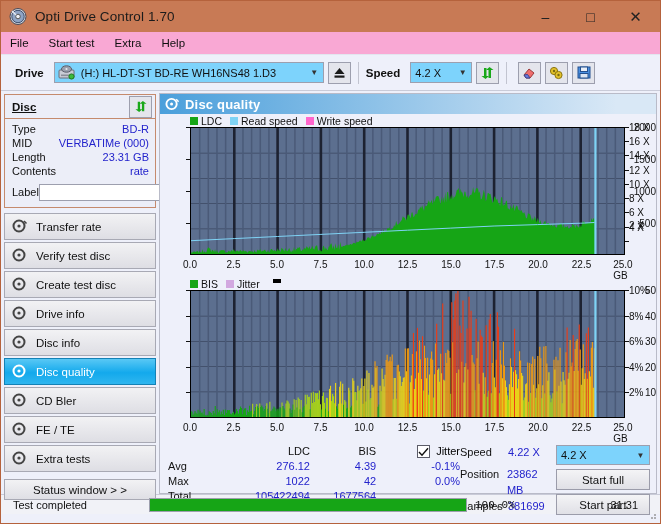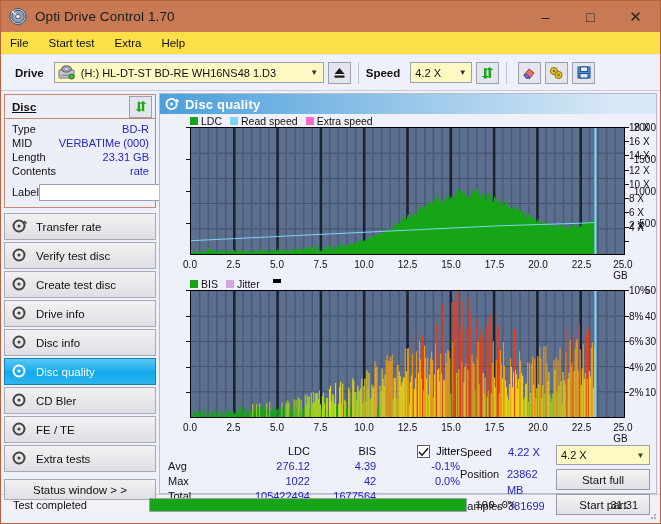--- a/index.html
+++ b/index.html
@@ -21,32 +21,32 @@
   }
   .title-icon{width:19px;height:19px;margin-right:7px;position:relative;flex:0 0 auto;}
   .title-text{font-size:13.5px;color:#1b1b1b;flex:1 1 auto;letter-spacing:.1px;}
   .tb-btn{
     width:45px;height:30px;display:flex;align-items:center;justify-content:center;
     font-size:14px;color:#222;flex:0 0 auto;
   }
   .tb-btn.close{font-size:15px;}
   
   .menubar{
-    height:22px;background:#fde047;display:flex;align-items:center;
+    height:22px;background:#f9a8d4;display:flex;align-items:center;
     padding-left:9px;border-bottom:1px solid #e3e5ef;
   }
   .menu-item{margin-right:20px;font-size:11.5px;color:#101010;}
   
   .toolbar{
     height:36px;background:#eef0fa;display:flex;align-items:center;
     padding:0 6px;border-bottom:1px solid #c9cbd8;box-sizing:border-box;
   }
   .tb-label{font-weight:bold;font-size:11.5px;color:#111;margin:0 10px 0 8px;}
   .combo{
-    height:21px;background:#fef9c3;border:1px solid #9d9fae;
+    height:21px;background:#7dd3fc;border:1px solid #9d9fae;
     display:flex;align-items:center;box-sizing:border-box;font-size:11px;color:#111;
   }
   .combo .cv{flex:1 1 auto;padding:0 4px;white-space:nowrap;overflow:hidden;}
   .combo .carrow{
     width:17px;text-align:center;font-size:8px;color:#333;flex:0 0 auto;
     display:flex;align-items:center;justify-content:center;
   }
   #drive-combo{width:270px;}
   #drive-combo .drvicon{width:17px;height:15px;margin:0 2px 0 3px;flex:0 0 auto;position:relative;}
   #speed-combo{width:62px;}
@@ -380,21 +380,21 @@
           </span>
           <b>Disc quality</b>
         </div>
 
         <div class="legend">
           <span class="sw" style="background:#16a516"></span>
           <span class="t">LDC</span>
           <span class="sw" style="background:#7fd3f5"></span>
           <span class="t">Read speed</span>
           <span class="sw" style="background:#ff66cc"></span>
-          <span class="t">Extra speed</span>
+          <span class="t">Write speed</span>
         </div>
         <div class="chart" id="chart-top" style="height:148px">
           <div class="plot" id="plot-top" style="left:30px;top:0;right:31px;height:128px">
             <svg id="svg-top" width="100%" height="100%" preserveAspectRatio="none" viewBox="0 0 100 100">
                 <line x1="0" y1="80" x2="100" y2="80" stroke="#3b4760" stroke-width="0.6"></line>
                 <line x1="0" y1="60" x2="100" y2="60" stroke="#3b4760" stroke-width="0.6"></line>
                 <line x1="0" y1="40" x2="100" y2="40" stroke="#3b4760" stroke-width="0.6"></line>
                 <line x1="0" y1="20" x2="100" y2="20" stroke="#3b4760" stroke-width="0.6"></line>
                 <line x1="2" y1="0" x2="2" y2="100" stroke="#4a5a78" stroke-width="0.35"></line>
                 <line x1="4" y1="0" x2="4" y2="100" stroke="#4a5a78" stroke-width="0.35"></line>

